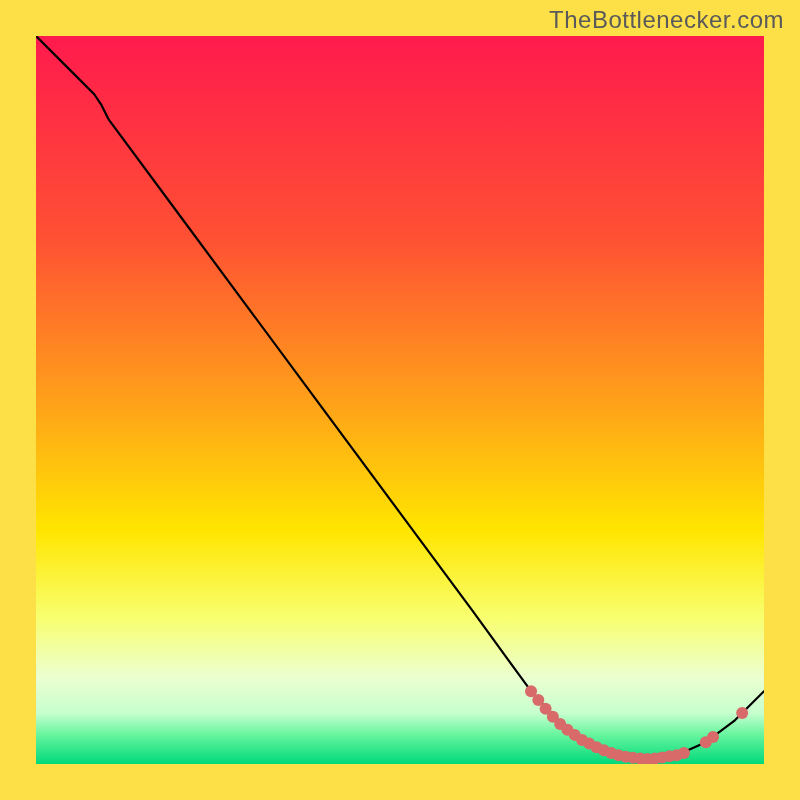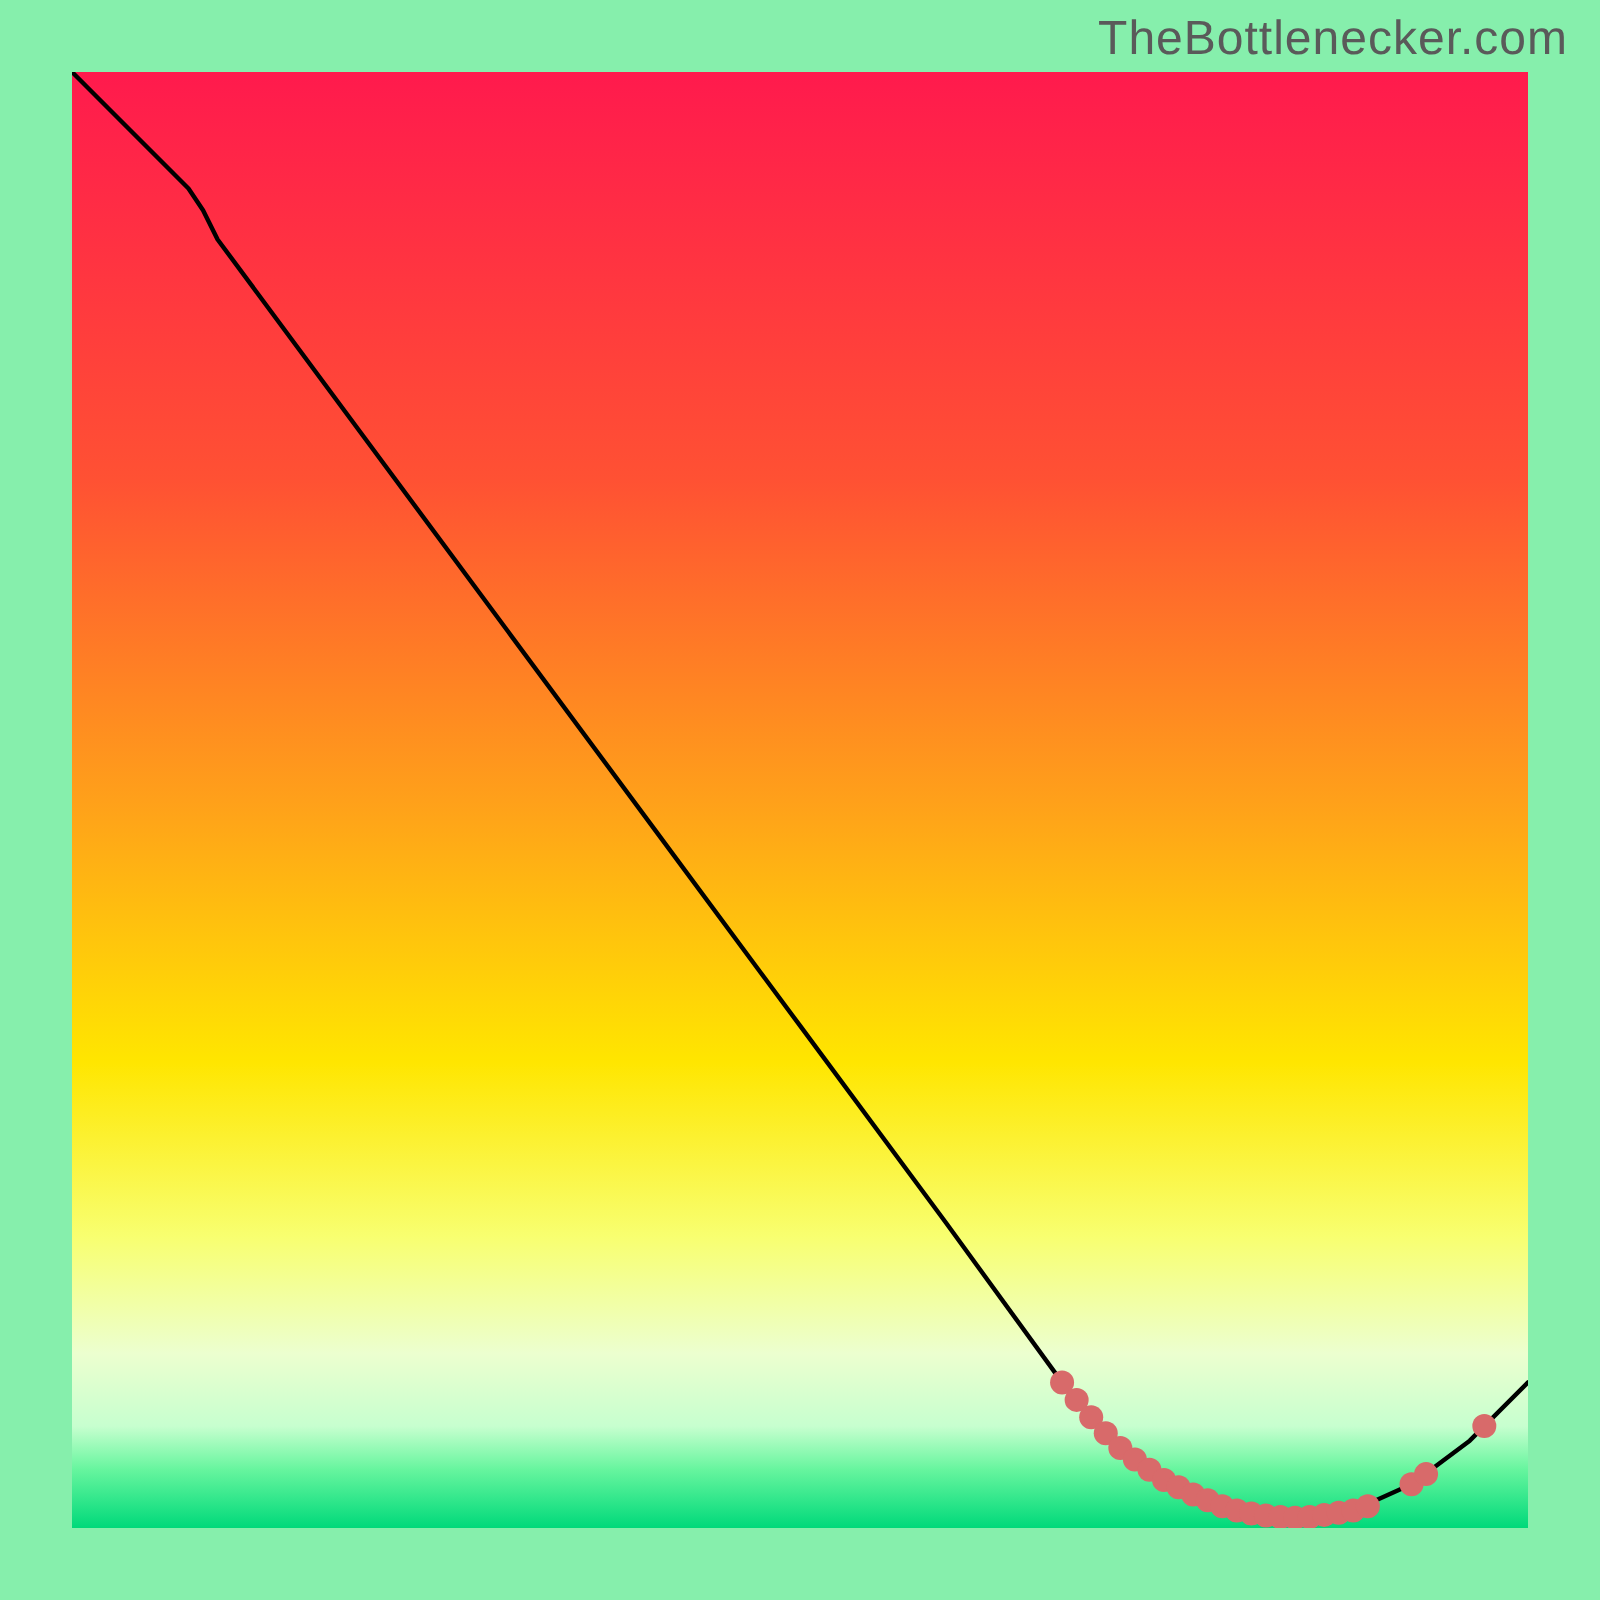--- a/index.html
+++ b/index.html
@@ -1,20 +1,20 @@
 <!DOCTYPE html>
 <html><head>
 <meta charset="utf-8">
 <style>
   * { margin: 0; padding: 0; box-sizing: border-box; }
   html, body { width: 800px; height: 800px; background: #000; overflow: hidden; }
   .container {
     width: 800px;
     height: 800px;
-    background: #86efac;
+    background: #fde047;
     position: relative;
     padding-left: 26px;
   }
   .credit {
     position: absolute;
     top: 6px;
     right: 16px;
     color: #5a5a5a;
     font-family: Arial, Helvetica, sans-serif;
     font-size: 24px;

